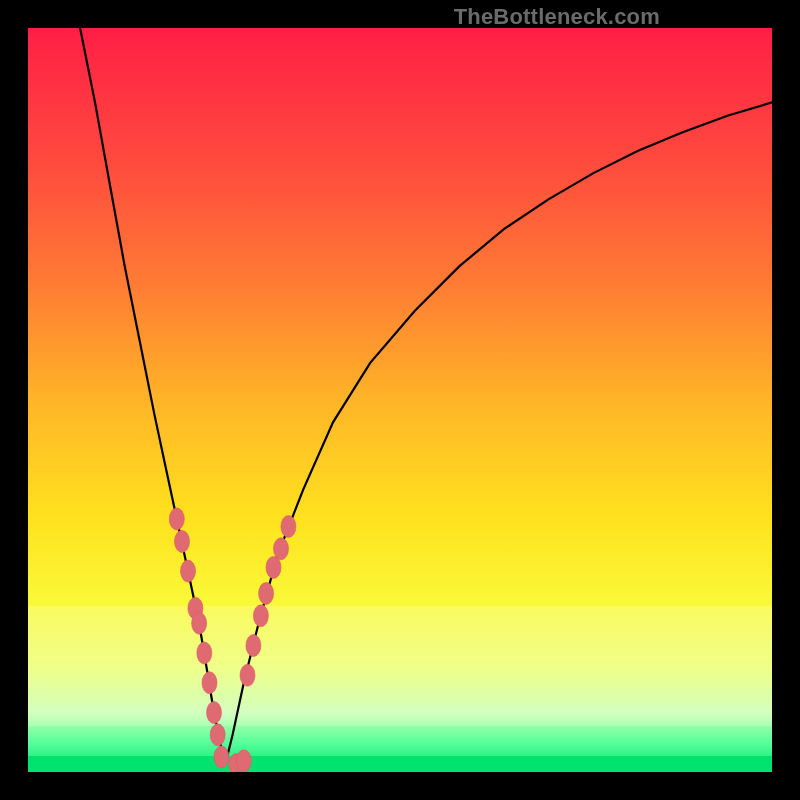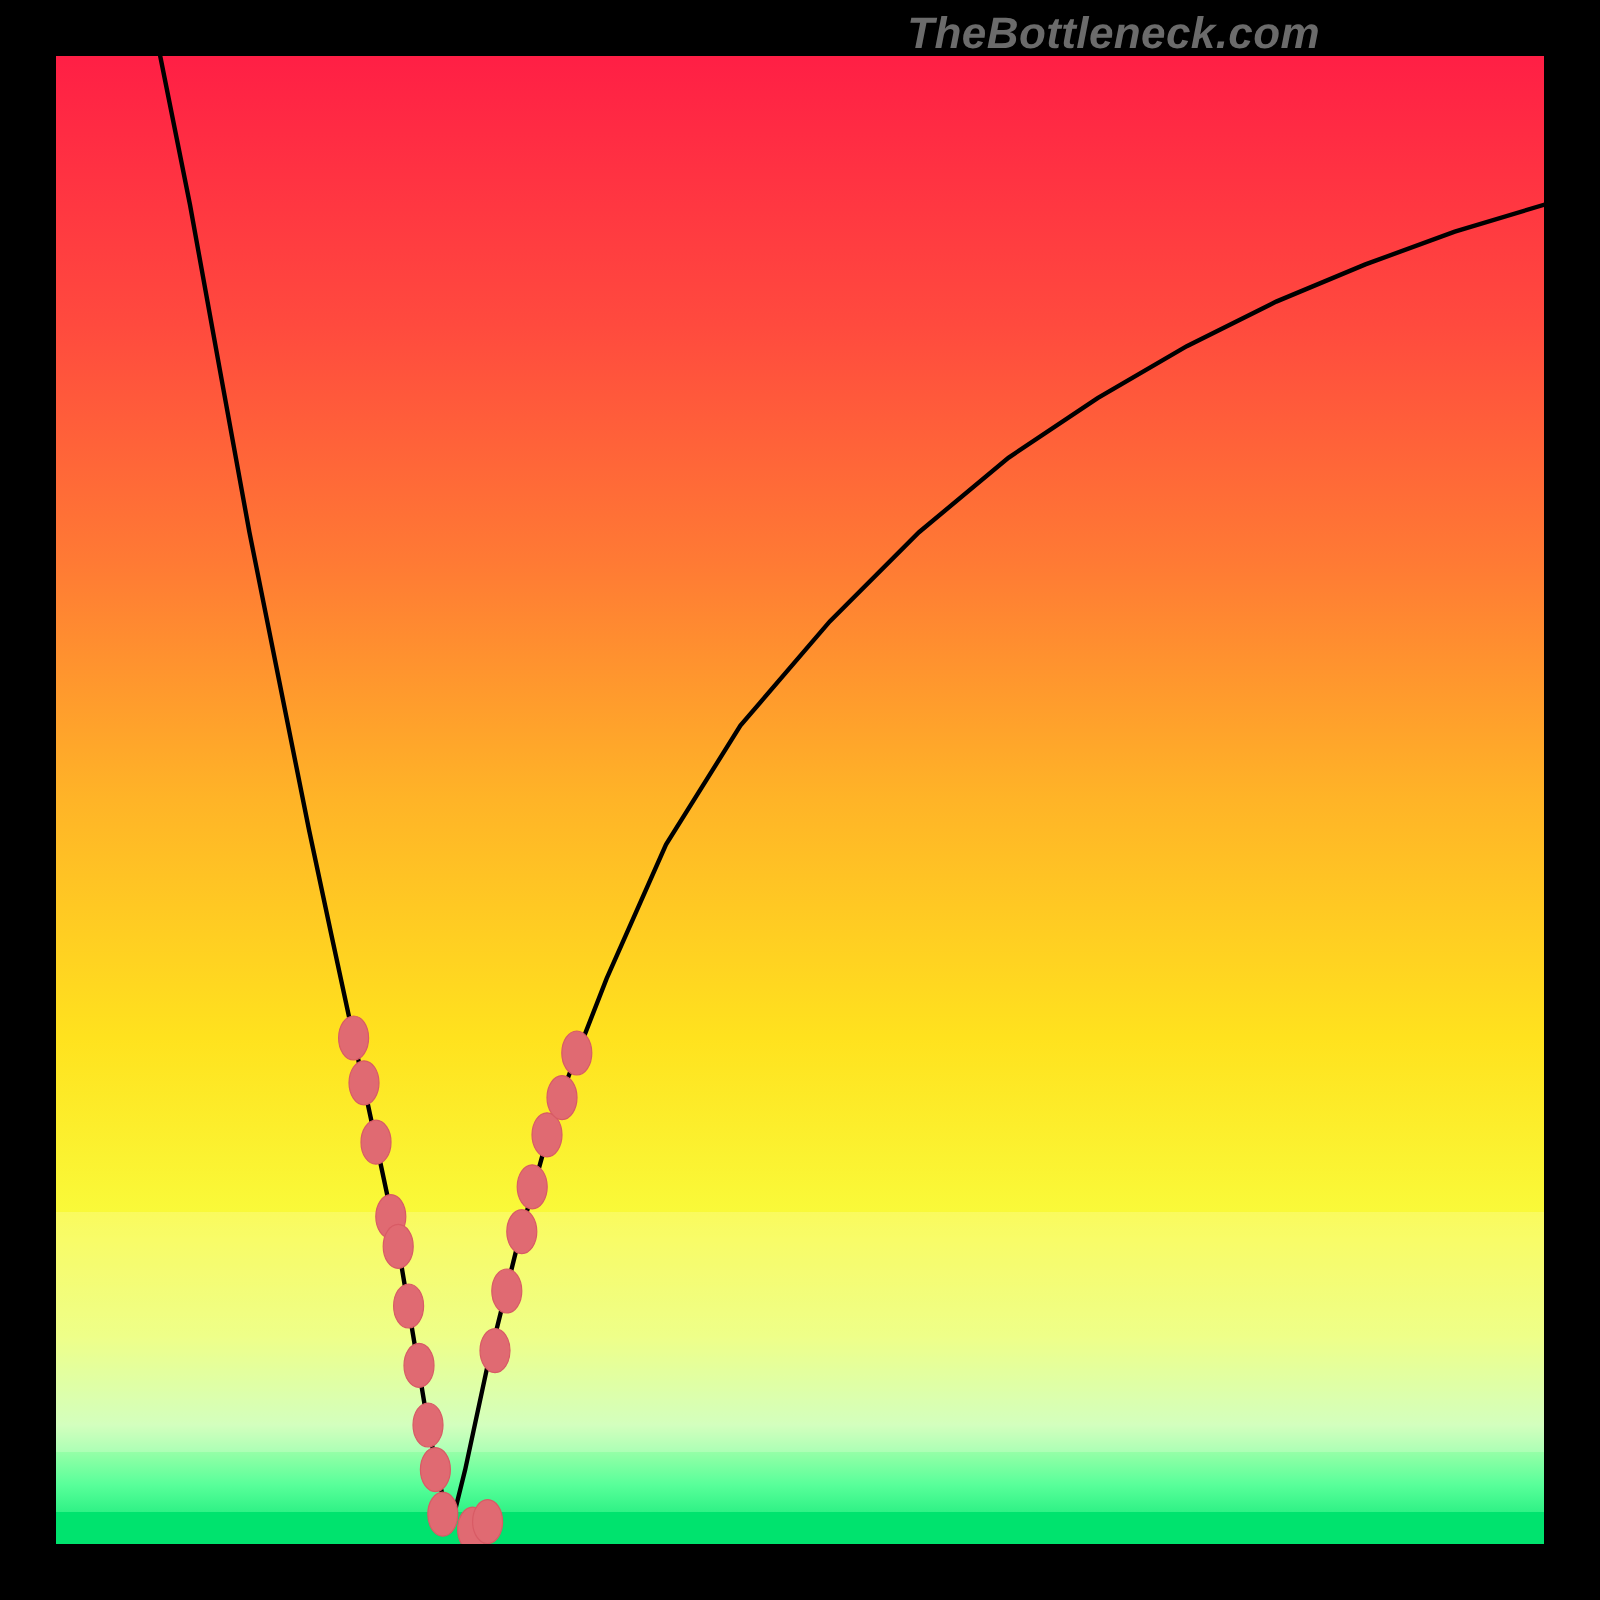--- a/index.html
+++ b/index.html
@@ -9,21 +9,20 @@
     height: 800px;
     background: #000;
     overflow: hidden;
     font-family: Arial, Helvetica, sans-serif;
   }
   .frame {
     position: relative;
     width: 672px;
     height: 800px;
     background: #000;
-    font-style: italic;
   }
   .plot {
     position: absolute;
     left: 28px;
     top: 28px;
     width: 744px;
     height: 744px;
     background: linear-gradient(to bottom,
       #ff1f45 0%,
       #ff4a3e 18%,

